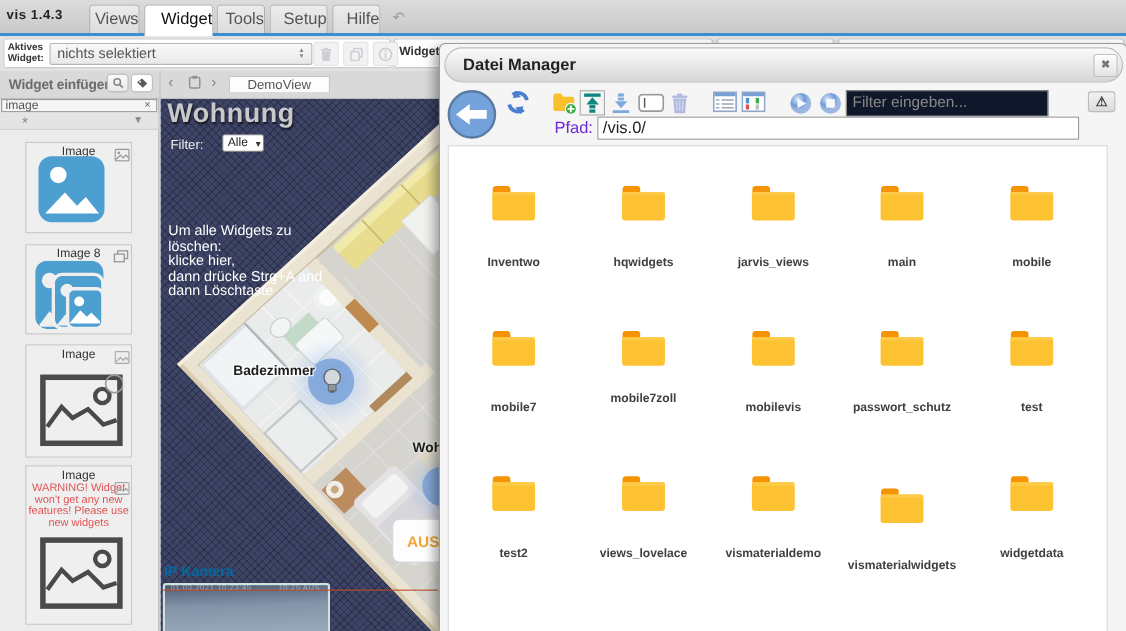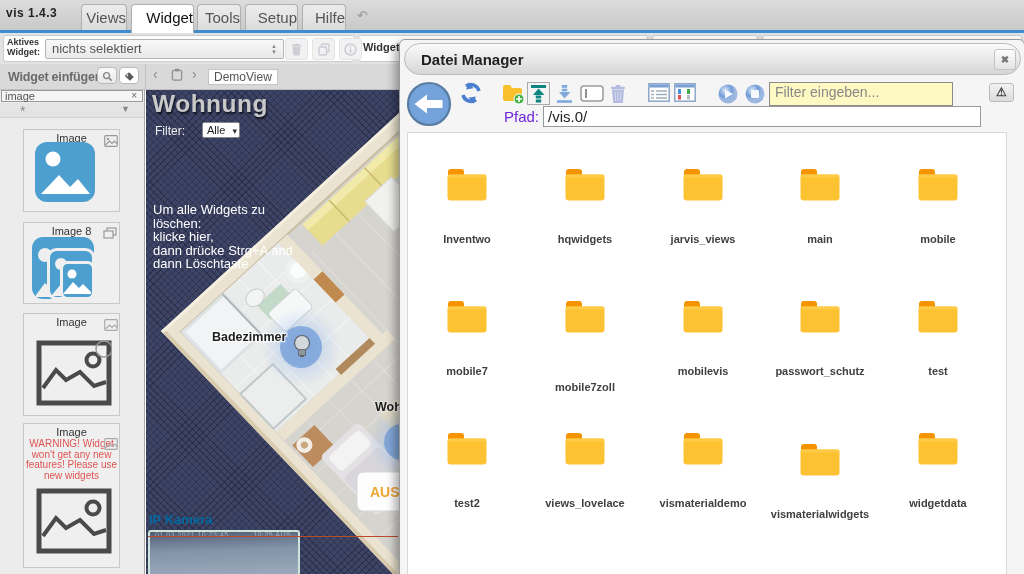--- a/index.html
+++ b/index.html
@@ -29,21 +29,21 @@
     border-radius:3px; color:#c9c9c9; text-align:center; font-size:13px; line-height:20px; }
   #widgetsa { left:363px; top:41px; font-size:11px; font-weight:bold; color:#333; }
 
   
   #row3 { left:0; top:64px; width:1024px; height:26px; background:#d9d9d9; border-bottom:1px solid #c0c0c0; }
   #wein { left:8px; top:70px; letter-spacing:-0.2px; font-size:12.5px; font-weight:bold; color:#6b6b6b; }
   .sbtn { position:absolute; top:67px; width:20px; height:17px; border:1px solid #bbb; border-radius:4px;
     background:linear-gradient(#fafafa,#e8e8e8); text-align:center; }
   #navsep { left:145px; top:64px; width:1px; height:26px; background:#c2c2c2; }
   .navg { position:absolute; top:66px; color:#888; font-size:14px; }
-  #demotab { left:208px; top:69px; padding:0 5px; height:16px; line-height:14px; background:#fdfdfd;
+  #demotab { left:208px; top:69px; padding:0 16px; height:16px; line-height:14px; background:#fdfdfd;
     border:1px solid #c5c5c5; font-size:12px; color:#555; }
 
   
   #leftpanel { left:0; top:90px; width:145px; height:484px; background:#ececec; border-right:1px solid #a9a9a9; }
   #imghdr { left:1px; top:90px; width:142px; height:12px; background:#f5f5f5; border:1px solid #999;
     font-size:11px; line-height:10px; color:#555; padding-left:3px; }
   #imghdr .x { position:absolute; right:5px; top:0; color:#666; font-size:10px; }
   #filtrow { left:0px; top:103px; width:144px; height:15px; background:#e4e4e4; border-bottom:1px solid #d0d0d0; }
   .card { position:absolute; left:23px; width:97px; background:#efefef; border:1px solid #c8c8c8; }
   .cardtitle { text-align:center; font-size:11px; color:#333; padding-top:2px; }
@@ -73,21 +73,21 @@
     border:1px solid #9a9a9a; border-radius:6px 6px 0 0;
     box-shadow:-4px 4px 10px rgba(0,0,0,0.35); z-index:10; }
   #dlgtitle { position:absolute; left:4px; top:3px; width:617px; height:32px;
     background:linear-gradient(#fbfbfb,#d6d6d6); border:1px solid #bcbcbc; border-radius:16px; }
   #dlgtitle .t { position:absolute; left:16px; top:7px; font-size:15px; font-weight:bold; color:#222; }
   #dlgclose { position:absolute; left:594px; top:9px; width:22px; height:21px;
     background:linear-gradient(#fdfdfd,#e4e4e4); border:1px solid #c2c2c2; border-radius:3px;
     color:#777; font-size:10px; font-weight:bold; text-align:center; line-height:20px; }
   .ticon { position:absolute; }
   #filterinp { position:absolute; left:369px; top:42px; width:184px; height:24px; border:1px solid #8a8a8a;
-    background:#fef9c3; font-size:14px; color:#888; line-height:18px; padding-left:5px; }
+    background:#0f172a; font-size:14px; color:#888; line-height:18px; padding-left:5px; }
   #alertbtn { position:absolute; left:589px; top:43px; width:25px; height:19px;
     background:linear-gradient(#f2f2f2,#dcdcdc); border:1px solid #bbb; border-radius:3px;
     text-align:center; font-size:12px; line-height:17px; color:#444; font-weight:bold; }
   #pfadlbl { position:absolute; left:104px; top:68px; font-size:15px; color:#6d28d9; }
   #pfadinp { position:absolute; left:143px; top:66px; width:438px; height:21px; border:1px solid #9a9a9a;
     background:#fff; font-size:15px; color:#222; line-height:19px; padding-left:4px; }
   #dlgcontent { position:absolute; left:7px; top:92px; width:600px; height:444px; background:#fff;
     border:1px solid #d8d8d8; }
   .fcell { position:absolute; width:118px; text-align:center; }
   .fname { font-size:11px; font-weight:bold; color:#404040; margin-top:6px; }
@@ -447,21 +447,21 @@
 <rect x="0.5" y="6.5" width="39" height="3" rx="1.5" fill="#fecb49"></rect>
         </svg>
         <div class="fname" style="margin-top:32px;">mobile7</div>
       </div>
 <div class="fcell" style="left:118px; top:167px;">
         <svg class="foldicon" width="40" height="33" viewBox="0 0 40 33">
 <path d="M1 4 a3 3 0 0 1 3-3 h10 a3 3 0 0 1 3 3 v4 h-16 Z" fill="#f59300"></path>
 <rect x="0.5" y="6.5" width="39" height="26" rx="3" fill="#fdc231"></rect>
 <rect x="0.5" y="6.5" width="39" height="3" rx="1.5" fill="#fecb49"></rect>
         </svg>
-        <div class="fname" style="margin-top:48px;">mobile7zoll</div>
+        <div class="fname" style="margin-top:23px;">mobile7zoll</div>
       </div>
 <div class="fcell" style="left:236px; top:167px;">
         <svg class="foldicon" width="40" height="33" viewBox="0 0 40 33">
 <path d="M1 4 a3 3 0 0 1 3-3 h10 a3 3 0 0 1 3 3 v4 h-16 Z" fill="#f59300"></path>
 <rect x="0.5" y="6.5" width="39" height="26" rx="3" fill="#fdc231"></rect>
 <rect x="0.5" y="6.5" width="39" height="3" rx="1.5" fill="#fecb49"></rect>
         </svg>
         <div class="fname" style="margin-top:32px;">mobilevis</div>
       </div>
 <div class="fcell" style="left:353px; top:167px;">

